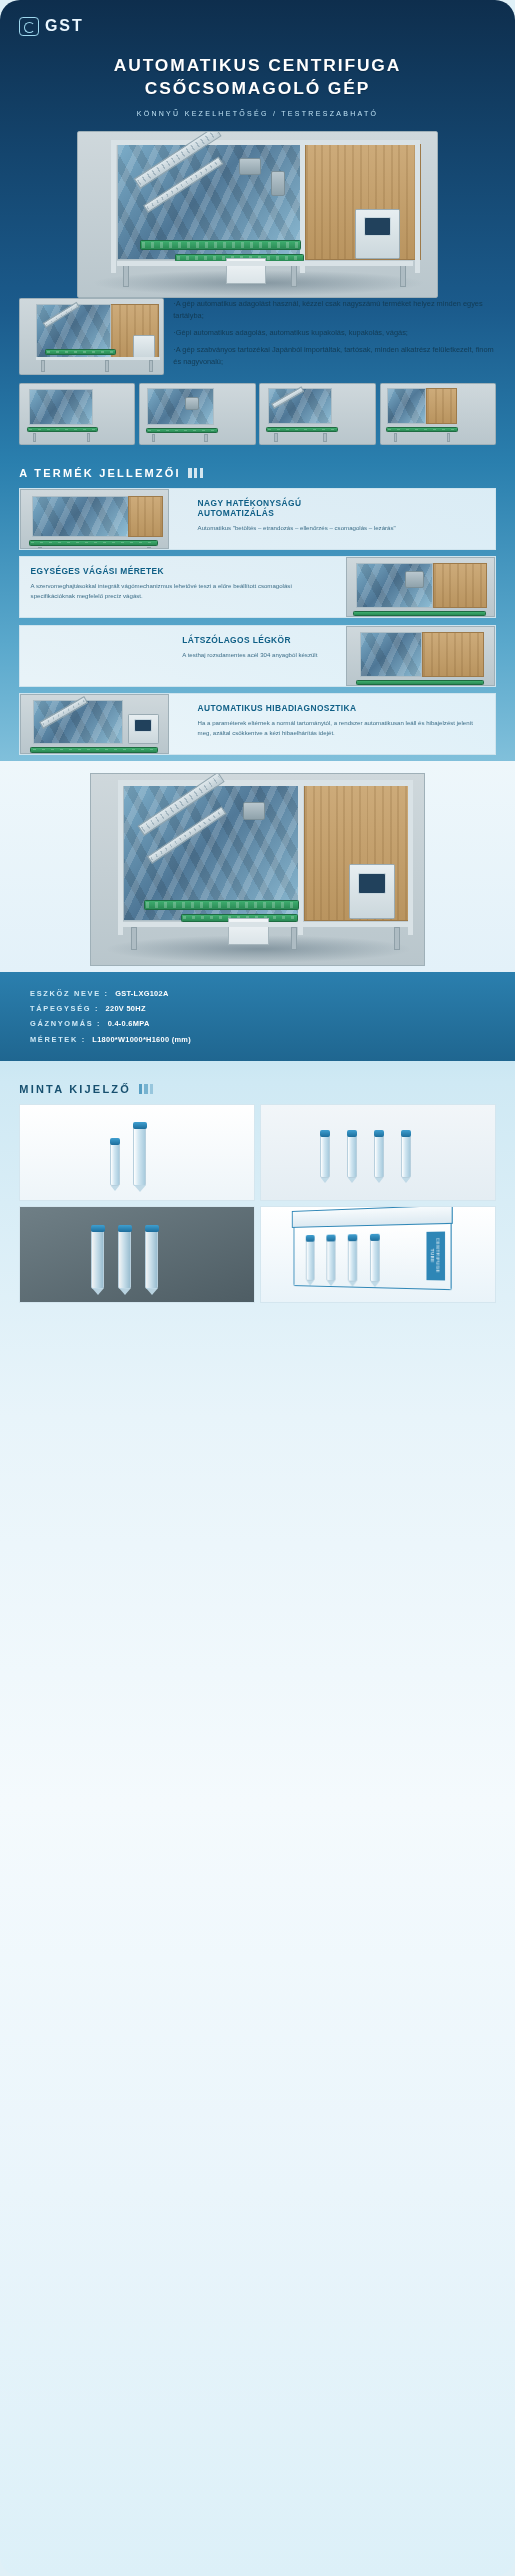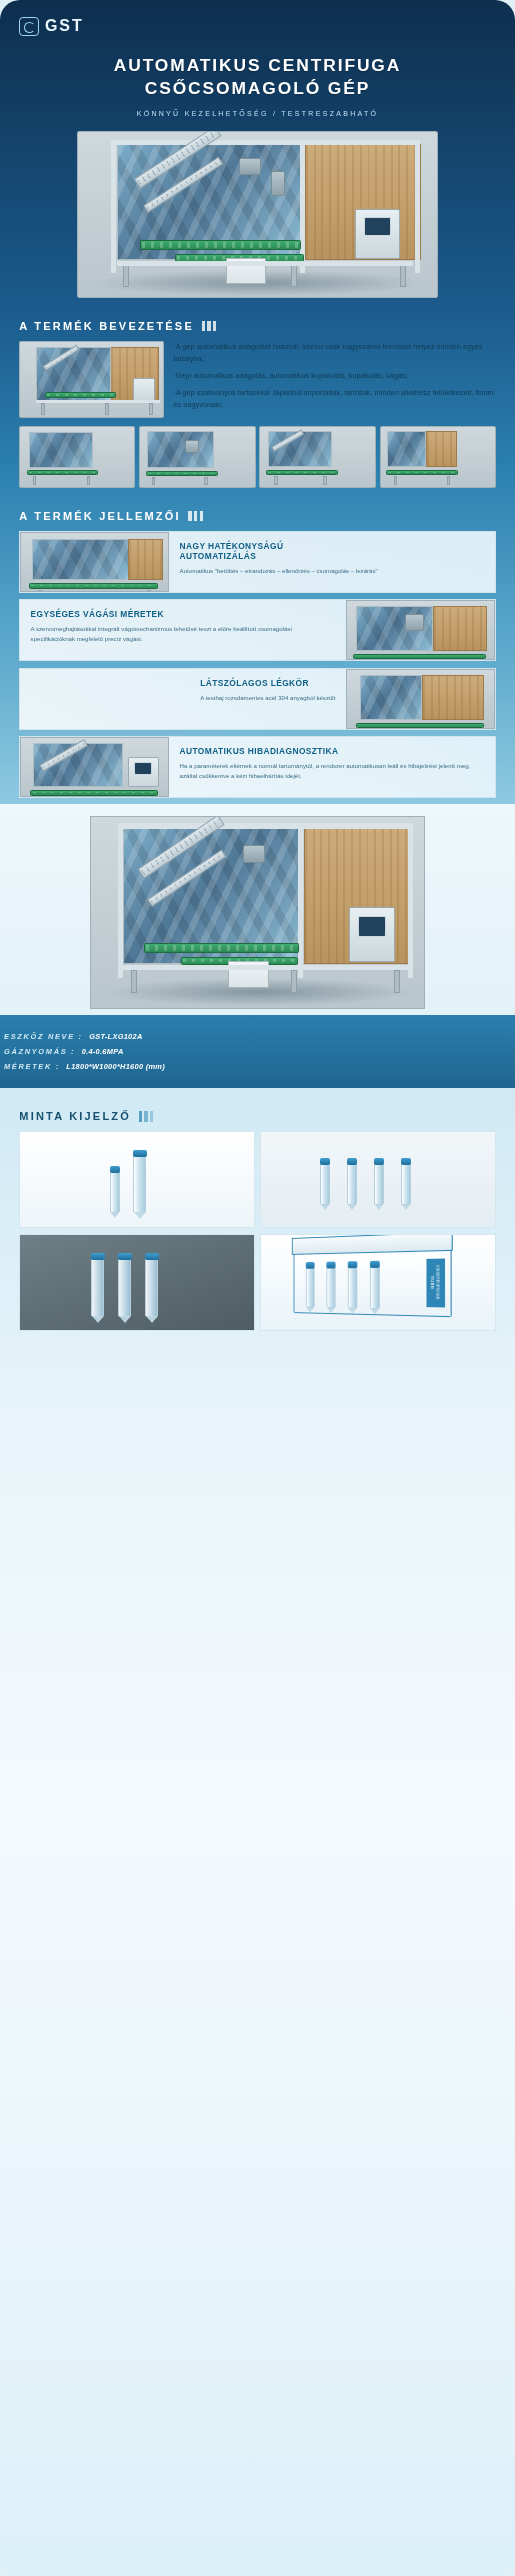--- a/index.html
+++ b/index.html
@@ -198,20 +198,21 @@
   }
   .thumb { height: 62px; flex: 1 1 0; border-radius: 1.3px; }
 
   
   .feature {
     display: flex;
     margin: 0 19.3px 6.4px;
     min-height: 62px;
     background: linear-gradient(90deg, rgba(255,255,255,.85), rgba(233,245,251,.92));
     border: 0.6px solid #cfe4ee;
+    gap: 18px;
   }
   .feature.rev { flex-direction: row-reverse; }
   .feature .f-img { width: 149px; flex: 0 0 auto; }
   .feature .f-body { padding: 9px 10.3px; }
   .feature h3 {
     font-size: 8.4px;
     letter-spacing: 0.4px;
     color: #0f5f86;
     margin-bottom: 5.2px;
     font-weight: bold;
@@ -229,23 +230,22 @@
     margin-top: 6.4px;
   }
   .param-machine-wrap{
     padding: 11.6px 0 6.4px;
     display:flex; justify-content:center;
     background: linear-gradient(180deg,#eef7fb,#e3f1f9);
   }
   .param-machine { width: 335px; height: 193px; }
   .param-table {
     background: linear-gradient(180deg,#2b7fae,#1f6690);
-    padding: 13px 4px 14px;
+    padding: 13px 30px 14px;
     color: #eaf7ff;
-    font-style: italic;
   }
   .param-row {
     display: flex;
     align-items: baseline;
     gap: 6.4px;
     padding: 3.2px 0;
     font-size: 7.4px;
   }
   .param-row .k {
     letter-spacing: 1.7px;
@@ -380,28 +380,20 @@
       <div class="m-panel" style="left:277px;top:77px;width:45px;height:50px;"></div>
       <div class="m-hmi" style="left:286px;top:85px;width:27px;height:19.3px;"></div>
       <div class="m-box" style="left:148px;top:126px;width:40px;height:26px;"></div>
       <div class="m-leg" style="left:45px;top:133px;width:6.4px;height:22px;"></div>
       <div class="m-leg" style="left:213px;top:133px;width:6.4px;height:22px;"></div>
       <div class="m-leg" style="left:322px;top:133px;width:6.4px;height:22px;"></div>
       <div class="m-frame" style="left:39px;top:129px;width:296px;height:5.2px;"></div>
     </div>
   </div>
 
-  <div class="sec-head light">
-    <h2>A TERMÉK BEVEZETÉSE</h2>
-    <span class="bars">
-        <i></i>
-        <i></i>
-        <i></i>
-      </span>
-  </div>
 
   <div class="intro">
     <div class="machine intro-img">
       <div class="m-wood" style="left:90px;top:5.2px;width:49px;height:54px;"></div>
       <div class="m-glass" style="left:15.5px;top:5.2px;width:75px;height:54px;"></div>
       <div class="m-ramp" style="left:26px;top:23px;width:40px;height:6.4px;transform:rotate(-32deg);"></div>
       <div class="m-belt" style="left:24.5px;top:50px;width:71px;height:5.8px;"></div>
       <div class="m-panel" style="left:113px;top:36px;width:22px;height:23px;"></div>
       <div class="m-leg" style="left:20.6px;top:61px;width:3.9px;height:11.6px;"></div>
       <div class="m-leg" style="left:85px;top:61px;width:3.9px;height:11.6px;"></div>
@@ -535,20 +527,24 @@
       <div class="m-leg" style="left:303px;top:153px;width:6.4px;height:23px;"></div>
     </div>
   </div>
 
   <div class="param-table">
     <div class="param-row">
       <span class="k">ESZKÖZ NEVE :</span>
       <span class="v">GST-LXG102A</span>
     </div>
     <div class="param-row">
+      <span class="k">TÁPEGYSÉG :</span>
+      <span class="v">220V 50HZ</span>
+    </div>
+    <div class="param-row">
       <span class="k">GÁZNYOMÁS :</span>
       <span class="v">0.4-0.6MPA</span>
     </div>
     <div class="param-row">
       <span class="k">MÉRETEK :</span>
       <span class="v">L1800*W1000*H1600 (mm)</span>
     </div>
   </div>
 
   <div class="sec-head">

